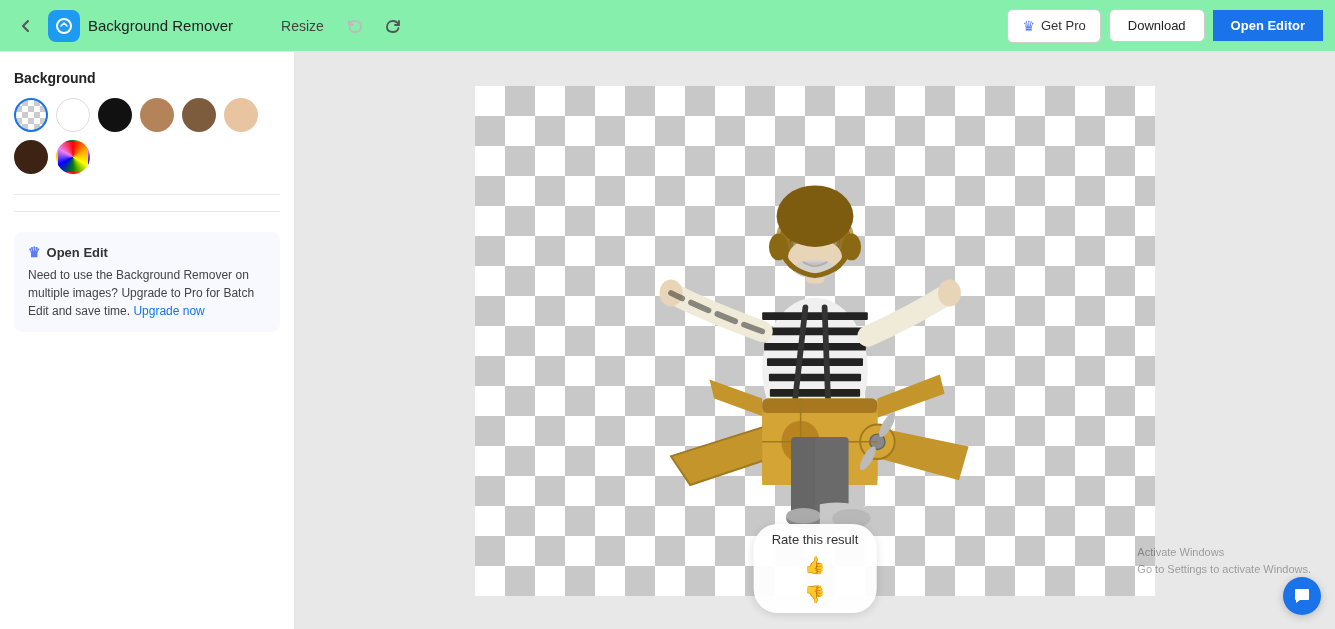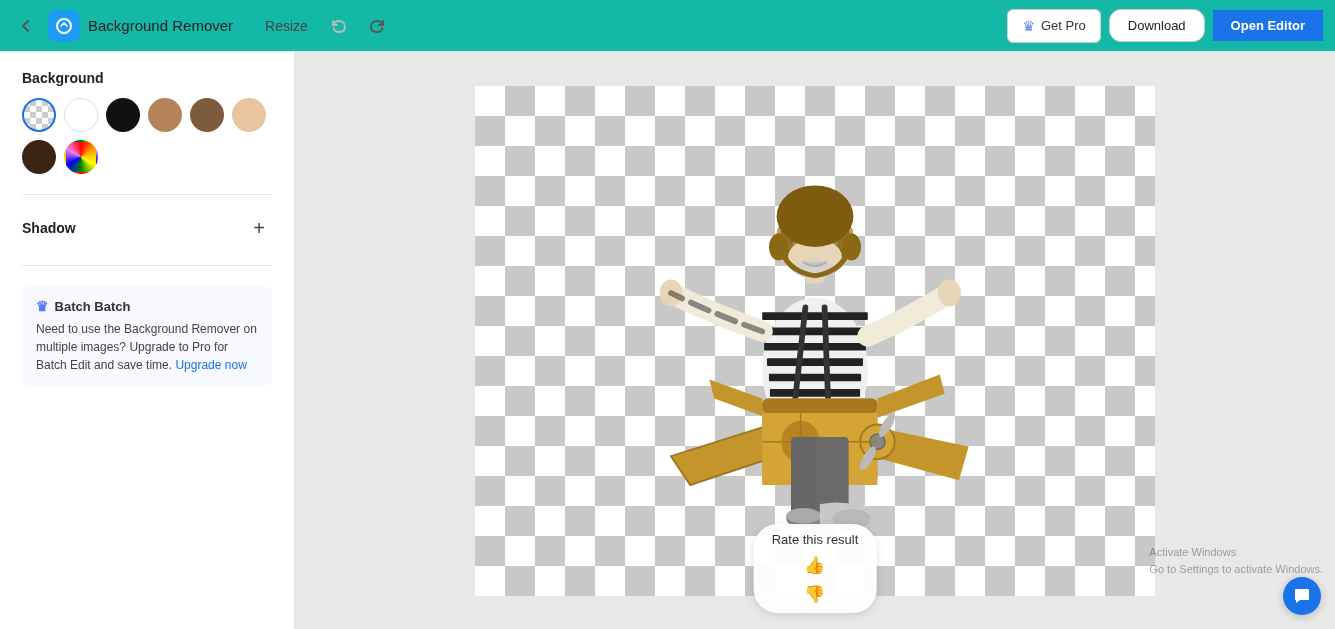--- a/index.html
+++ b/index.html
@@ -3,21 +3,21 @@
   <meta charset="utf-8">
   <style>
     * { box-sizing: border-box; margin: 0; padding: 0; }
     body { font-family: -apple-system, BlinkMacSystemFont, 'Segoe UI', sans-serif; background: #f0f0f0; overflow: hidden; }
 
     
     .topbar {
       display: flex;
       align-items: center;
       height: 52px;
-      background: #14b8a6;
+      background: #86efac;
       border-bottom: 1px solid #e5e5e5;
       padding: 0 12px;
       gap: 24px;
       position: relative;
       z-index: 10;
     }
     .topbar-left {
       display: flex;
       align-items: center;
       gap: 8px;
@@ -38,21 +38,21 @@
       display: flex; align-items: center; justify-content: center;
       color: white;
       font-size: 16px;
     }
     .app-title {
       font-size: 15px;
       font-weight: 500;
       color: #222;
     }
     .resize-btn {
-      margin-left: 16px;
+      margin-left: 32px;
       border: none;
       background: none;
       font-size: 14px;
       color: #444;
       cursor: pointer;
       padding: 4px 8px;
     }
     .undo-btn, .redo-btn {
       width: 30px; height: 30px;
       border: none; background: none;
@@ -79,21 +79,21 @@
       cursor: pointer;
       color: #333;
     }
     .get-pro-btn .crown {
       color: #5b7cf6;
       font-size: 14px;
     }
     .download-btn {
       padding: 8px 18px;
       border: 1.5px solid #ccc;
-      border-radius: 12px;
+      border-radius: 6px;
       background: #fff;
       font-size: 13px;
       font-weight: 500;
       cursor: pointer;
       color: #222;
     }
     .open-editor-btn {
       padding: 8px 18px;
       border: none;
       border-radius: 0;
@@ -108,21 +108,21 @@
     .main-layout {
       display: flex;
       height: calc(629px - 52px);
     }
 
     
     .sidebar {
       width: 295px;
       background: #fff;
       border-right: 1px solid #e5e5e5;
-      padding: 18px 22px;
+      padding: 18px 14px;
       display: flex;
       flex-direction: column;
       gap: 0;
       overflow-y: auto;
       flex-shrink: 0;
     }
     .section-title {
       font-size: 14px;
       font-weight: 600;
       color: #222;
@@ -264,21 +264,21 @@
     .rate-icon {
       font-size: 17px;
       cursor: pointer;
       color: #555;
     }
 
     
     .activate-watermark {
       position: absolute;
       bottom: 52px;
-      right: 12px;
+      right: 24px;
       color: rgba(0,0,0,0.35);
       font-size: 11px;
       line-height: 1.5;
       pointer-events: none;
     }
 
     
     .chat-bubble {
       position: absolute;
       bottom: 14px;
@@ -348,29 +348,25 @@
       <div class="swatch swatch-transparent active" title="Transparent"></div>
       <div class="swatch swatch-white" title="White"></div>
       <div class="swatch swatch-black" title="Black"></div>
       <div class="swatch swatch-brown1" title="Brown"></div>
       <div class="swatch swatch-brown2" title="Dark Brown"></div>
       <div class="swatch swatch-skin" title="Skin"></div>
       <div class="swatch swatch-darkbrown" title="Very Dark Brown"></div>
       <div class="swatch swatch-rainbow" title="Color Picker"></div>
     </div>
     <hr class="divider">
-    <div class="shadow-section">
-      <span class="shadow-title">Shadow</span>
-      <button class="plus-btn">+</button>
-    </div>
     <hr class="divider">
     <div class="batch-section">
       <div class="batch-title">
         <span class="batch-crown">♛</span>
-        <span>Batch Batch</span>
+        <span>Open Edit</span>
       </div>
       <div class="batch-text">
         <span>Need to use the Background Remover on multiple images? Upgrade to Pro for Batch Edit and save time.</span>
         <span> </span>
         <a class="upgrade-link">Upgrade now</a>
       </div>
     </div>
   </div>
 
   <div class="canvas-area">

